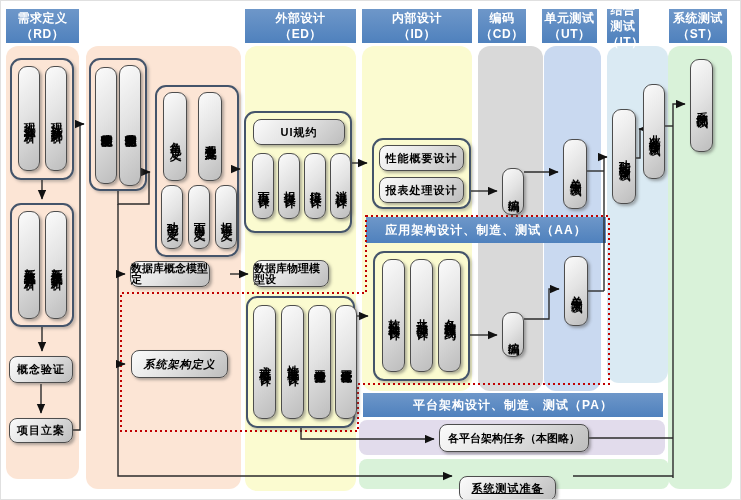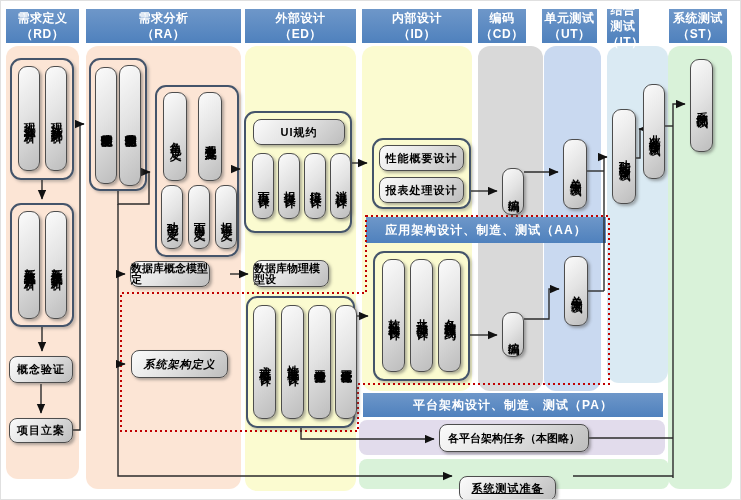--- a/index.html
+++ b/index.html
@@ -54,24 +54,20 @@
   <div class="colbg" style="left:543px;top:45px;width:57px;height:345px;background:#c9d9f0;"></div>
   <div class="colbg" style="left:606px;top:45px;width:61px;height:337px;background:#daeaf3;"></div>
   <div class="colbg" style="left:667px;top:45px;width:64px;height:443px;background:#d9f2d9;"></div>
 
   <div class="band" style="left:358px;top:419px;width:306px;height:35px;background:#e2dcec;"></div>
   <div class="band" style="left:358px;top:458px;width:310px;height:30px;background:#d9f2d9;"></div>
 
   <div class="hdr" style="left:5px;top:8px;width:73px;height:34px;">
     <span>需求定义</span>
     <span>（RD）</span>
-  </div>
-  <div class="hdr" style="left:85px;top:8px;width:155px;height:34px;">
-    <span>需求分析</span>
-    <span>（RA）</span>
   </div>
   <div class="hdr" style="left:244px;top:8px;width:111px;height:34px;">
     <span>外部设计</span>
     <span>（ED）</span>
   </div>
   <div class="hdr" style="left:361px;top:8px;width:110px;height:34px;justify-content:center;">
     <span>内部设计</span>
     <span>（ID）</span>
   </div>
   <div class="hdr" style="left:477px;top:8px;width:48px;height:34px;">

